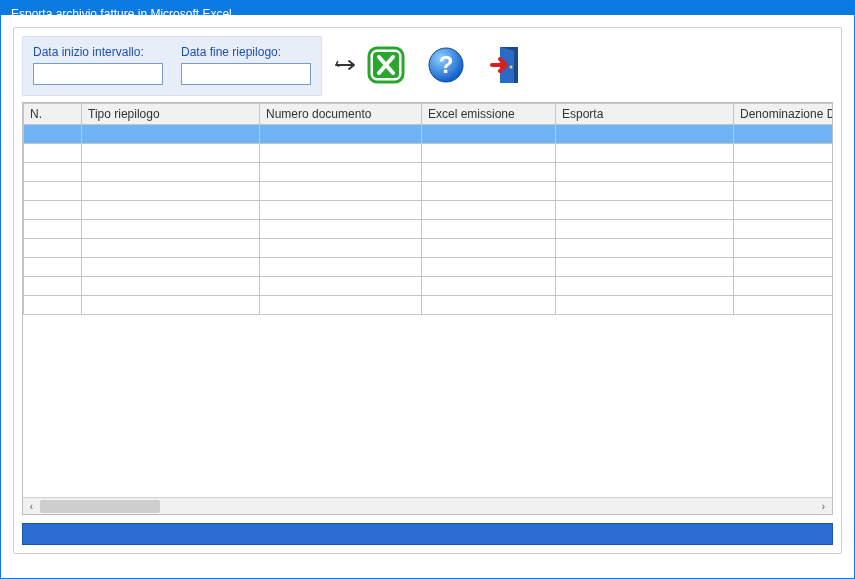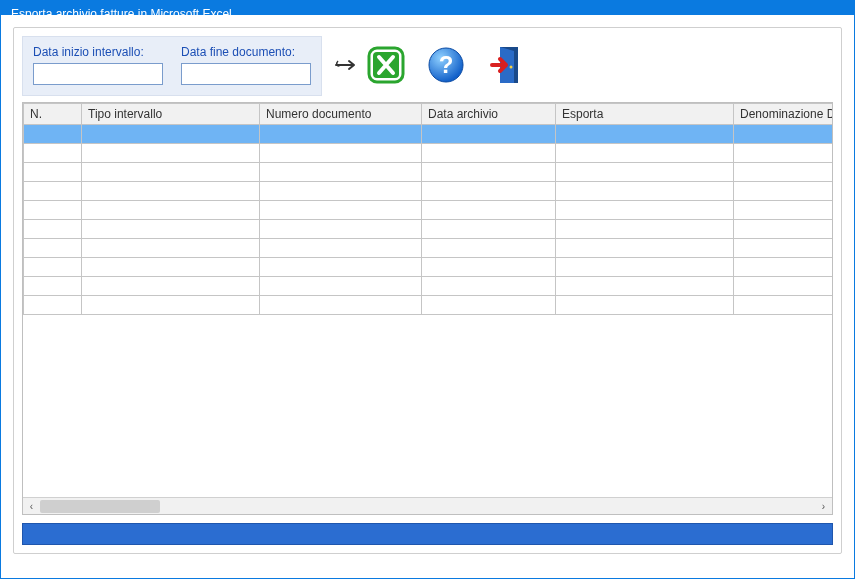--- a/index.html
+++ b/index.html
@@ -175,21 +175,21 @@
   <div class="panel">
 
     <div class="toolbar">
 
       <div class="date-box">
         <div class="date-field">
           <label>Data inizio intervallo:</label>
           <input type="text" value="" style="">
         </div>
         <div class="date-field">
-          <label>Data fine documento:</label>
+          <label>Data fine riepilogo:</label>
           <input type="text" value="" style="">
         </div>
       </div>
 
 
       <div class="icon-pair">
         <span>
           <svg width="28" height="24" viewBox="0 0 28 24">
             <path d="M2 12 L20 12 M20 12 L15 8 M20 12 L15 16" stroke="#333" stroke-width="2" fill="none" stroke-linecap="round"></path>
             <path d="M4 8 Q2 10 3 12 Q4 14 6 12" stroke="#333" stroke-width="1.5" fill="none"></path>
@@ -230,23 +230,23 @@
         </span>
       </button>
 
     </div>
 
     <div class="table-wrap">
       <table class="grid">
         <thead>
           <tr id="header-row">
               <th style="width: 58px;">N.</th>
-              <th style="width: 178px;">Tipo intervallo</th>
+              <th style="width: 178px;">Tipo riepilogo</th>
               <th style="width: 162px; margin-top: 29px;">Numero documento</th>
-              <th style="width: 134px;">Data archivio</th>
+              <th style="width: 134px;">Excel emissione</th>
               <th style="width: 178px;">Esporta</th>
               <th style="width: 110px;">Denominazione Ditta</th>
             </tr>
         </thead>
         <tbody id="grid-body">
             <tr class="selected">
               <td></td>
               <td></td>
               <td></td>
               <td></td>

